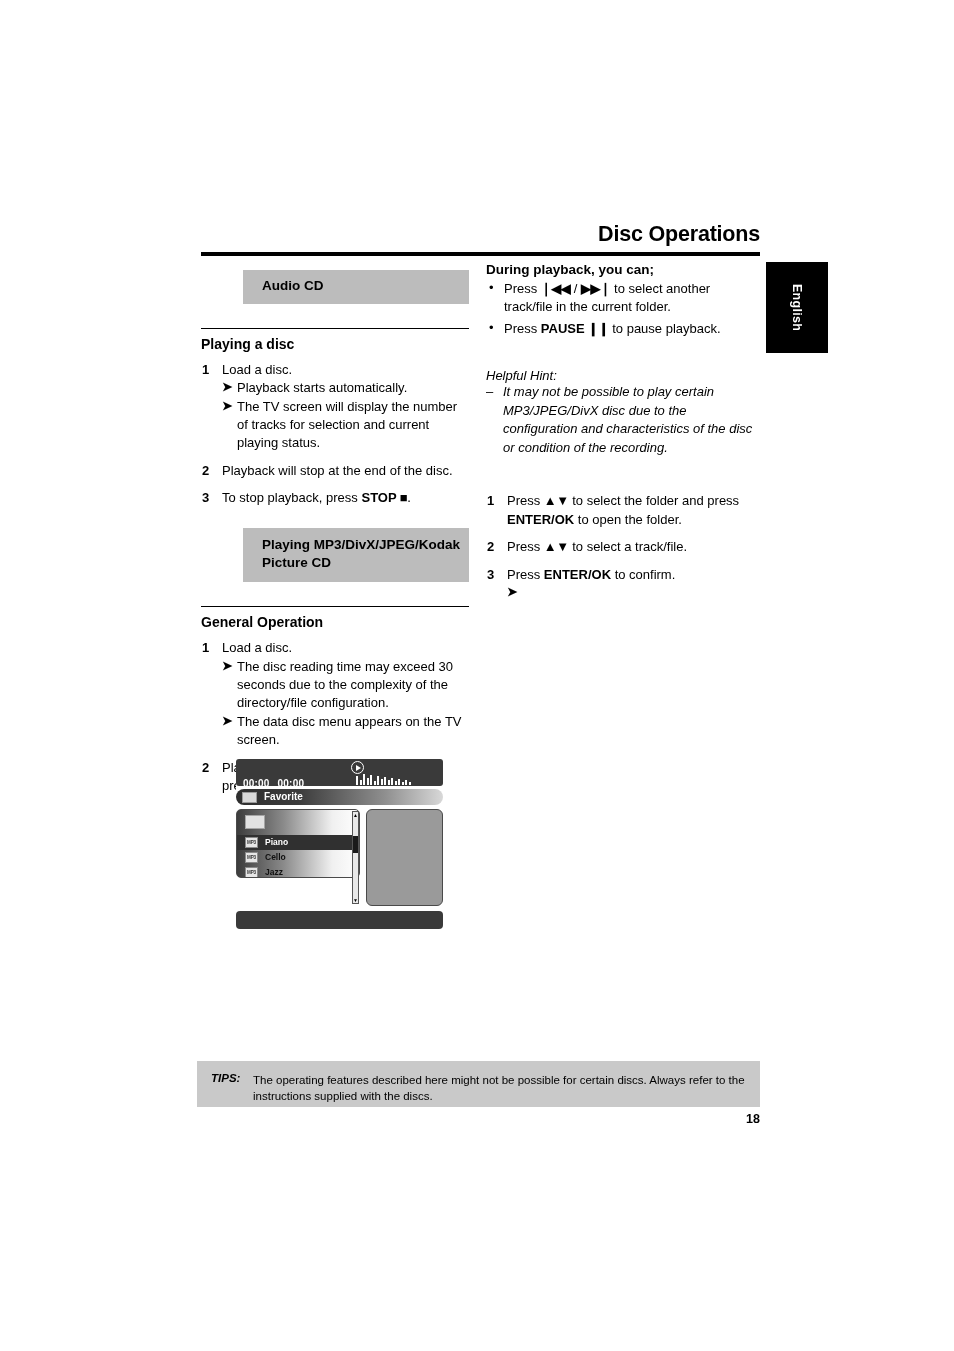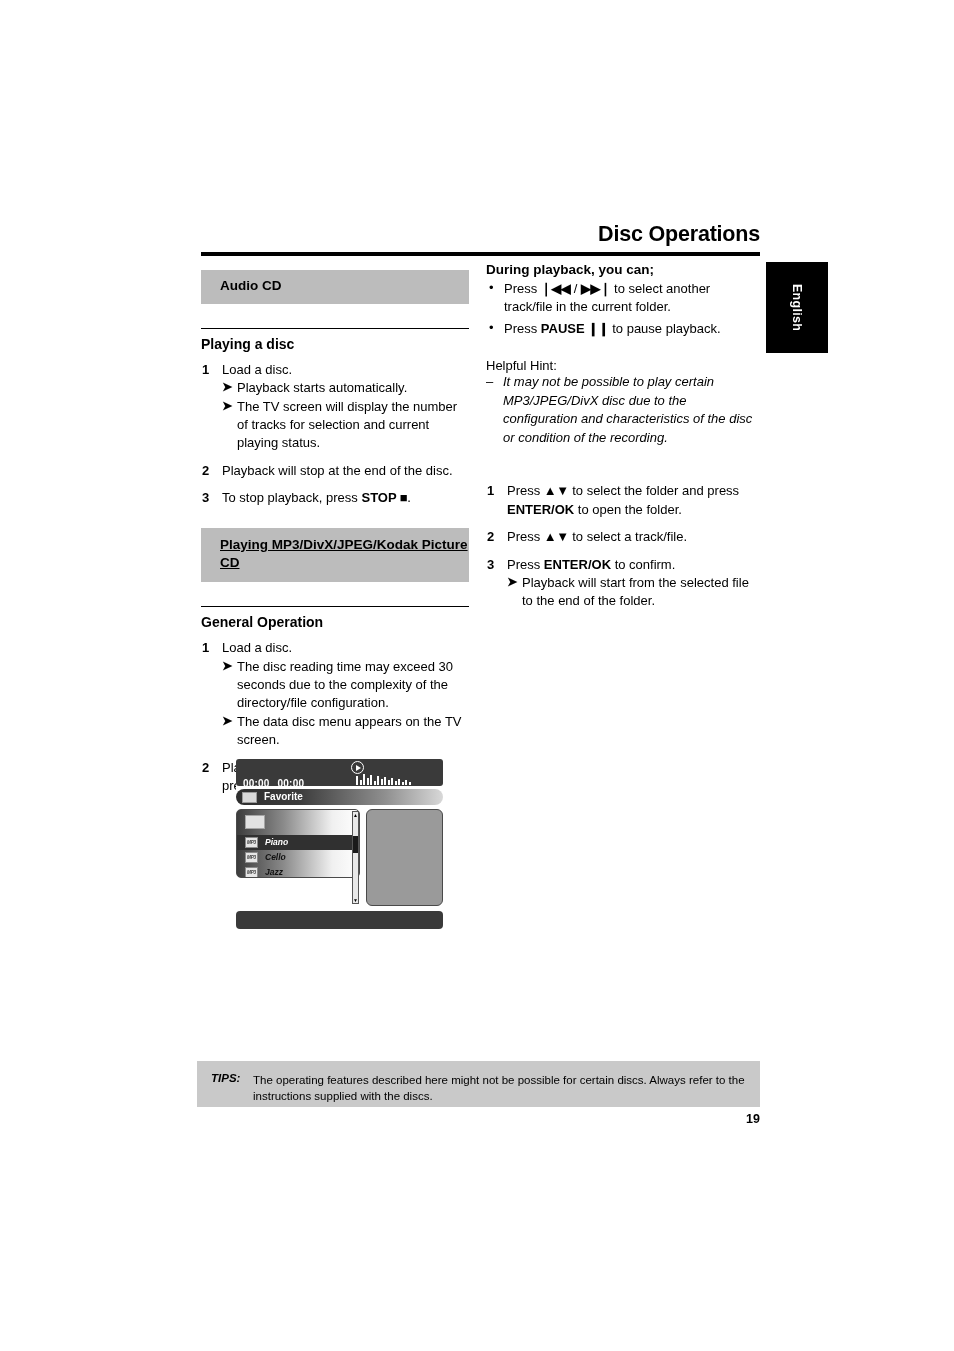--- a/index.html
+++ b/index.html
@@ -76,25 +76,25 @@
   }
 
   
   .grey-bar {
     background: #bcbcbc;
     padding: 7px 0 8px 19px;
     font-size: 13.5px;
     font-weight: bold;
     line-height: 1.38;
     box-sizing: border-box;
+    margin-left: 42px;
   }
   .grey-bar.two-line {
     padding-top: 8px;
     padding-bottom: 9px;
-    text-decoration: underline;
   }
 
   
   .sub-head {
     font-size: 14px;
     font-weight: bold;
     border-top: 1.6px solid #000;
     padding-top: 7px;
     margin: 0;
   }
@@ -155,22 +155,23 @@
   .glyph { font-weight: bold; letter-spacing: -0.5px; }
 
   .head-plain {
     font-size: 13.5px;
     font-weight: bold;
     margin: 0 0 3px 0;
   }
 
   
   .hint-title {
-    font-size: 13px;
-    margin-top: 20px;
+    font-style: italic;
+    font-size: 13px;
+    margin-top: 30px;
   }
   .hint-body {
     position: relative;
     padding-left: 17px;
     font-style: italic;
     font-size: 13px;
     line-height: 1.42;
   }
   .hint-body .dash {
     position: absolute;
@@ -258,21 +259,20 @@
 
   .tv-list {
     position: absolute;
     left: 0; top: 50px;
     width: 124px; height: 69px;
     border: 1.5px solid #4a4a4a;
     border-radius: 5px;
     box-sizing: border-box;
     background: linear-gradient(to right, #3c3c3c 0%, #8a8a8a 38%, #f0f0f0 78%, #ffffff 100%);
     overflow: hidden;
-    font-style: italic;
   }
   .tv-list .topfolder {
     position: absolute;
     left: 8px; top: 5px;
     width: 20px; height: 14px;
     background: #e2e2e2;
     border: 1px solid #a5a5a5;
     box-sizing: border-box;
   }
   .tv-row {
@@ -550,27 +550,26 @@
       <div class="step">
         <span class="num">2</span>
         <p><span>Press </span><span class="glyph">▲▼</span><span> to select a track/file.</span></p>
       </div>
 
       <div class="step">
         <span class="num">3</span>
         <p><span>Press </span><span class="bold">ENTER/OK</span><span> to confirm.</span></p>
         <div class="arrow-item">
           <span class="arrow">➤</span>
-          <span>Playback will start from the selected file to the end of the folder.</span>
         </div>
       </div>
 
     </div>
   </div>
 
   <div class="tips-box">
     <div class="tips-label">TIPS:</div>
     <div class="tips-text">The operating features described here might not be possible for certain discs. Always refer to the instructions supplied with the discs.</div>
   </div>
 
-  <div class="page-no">19</div>
+  <div class="page-no">18</div>
 
 </div>
 
 </body></html>

